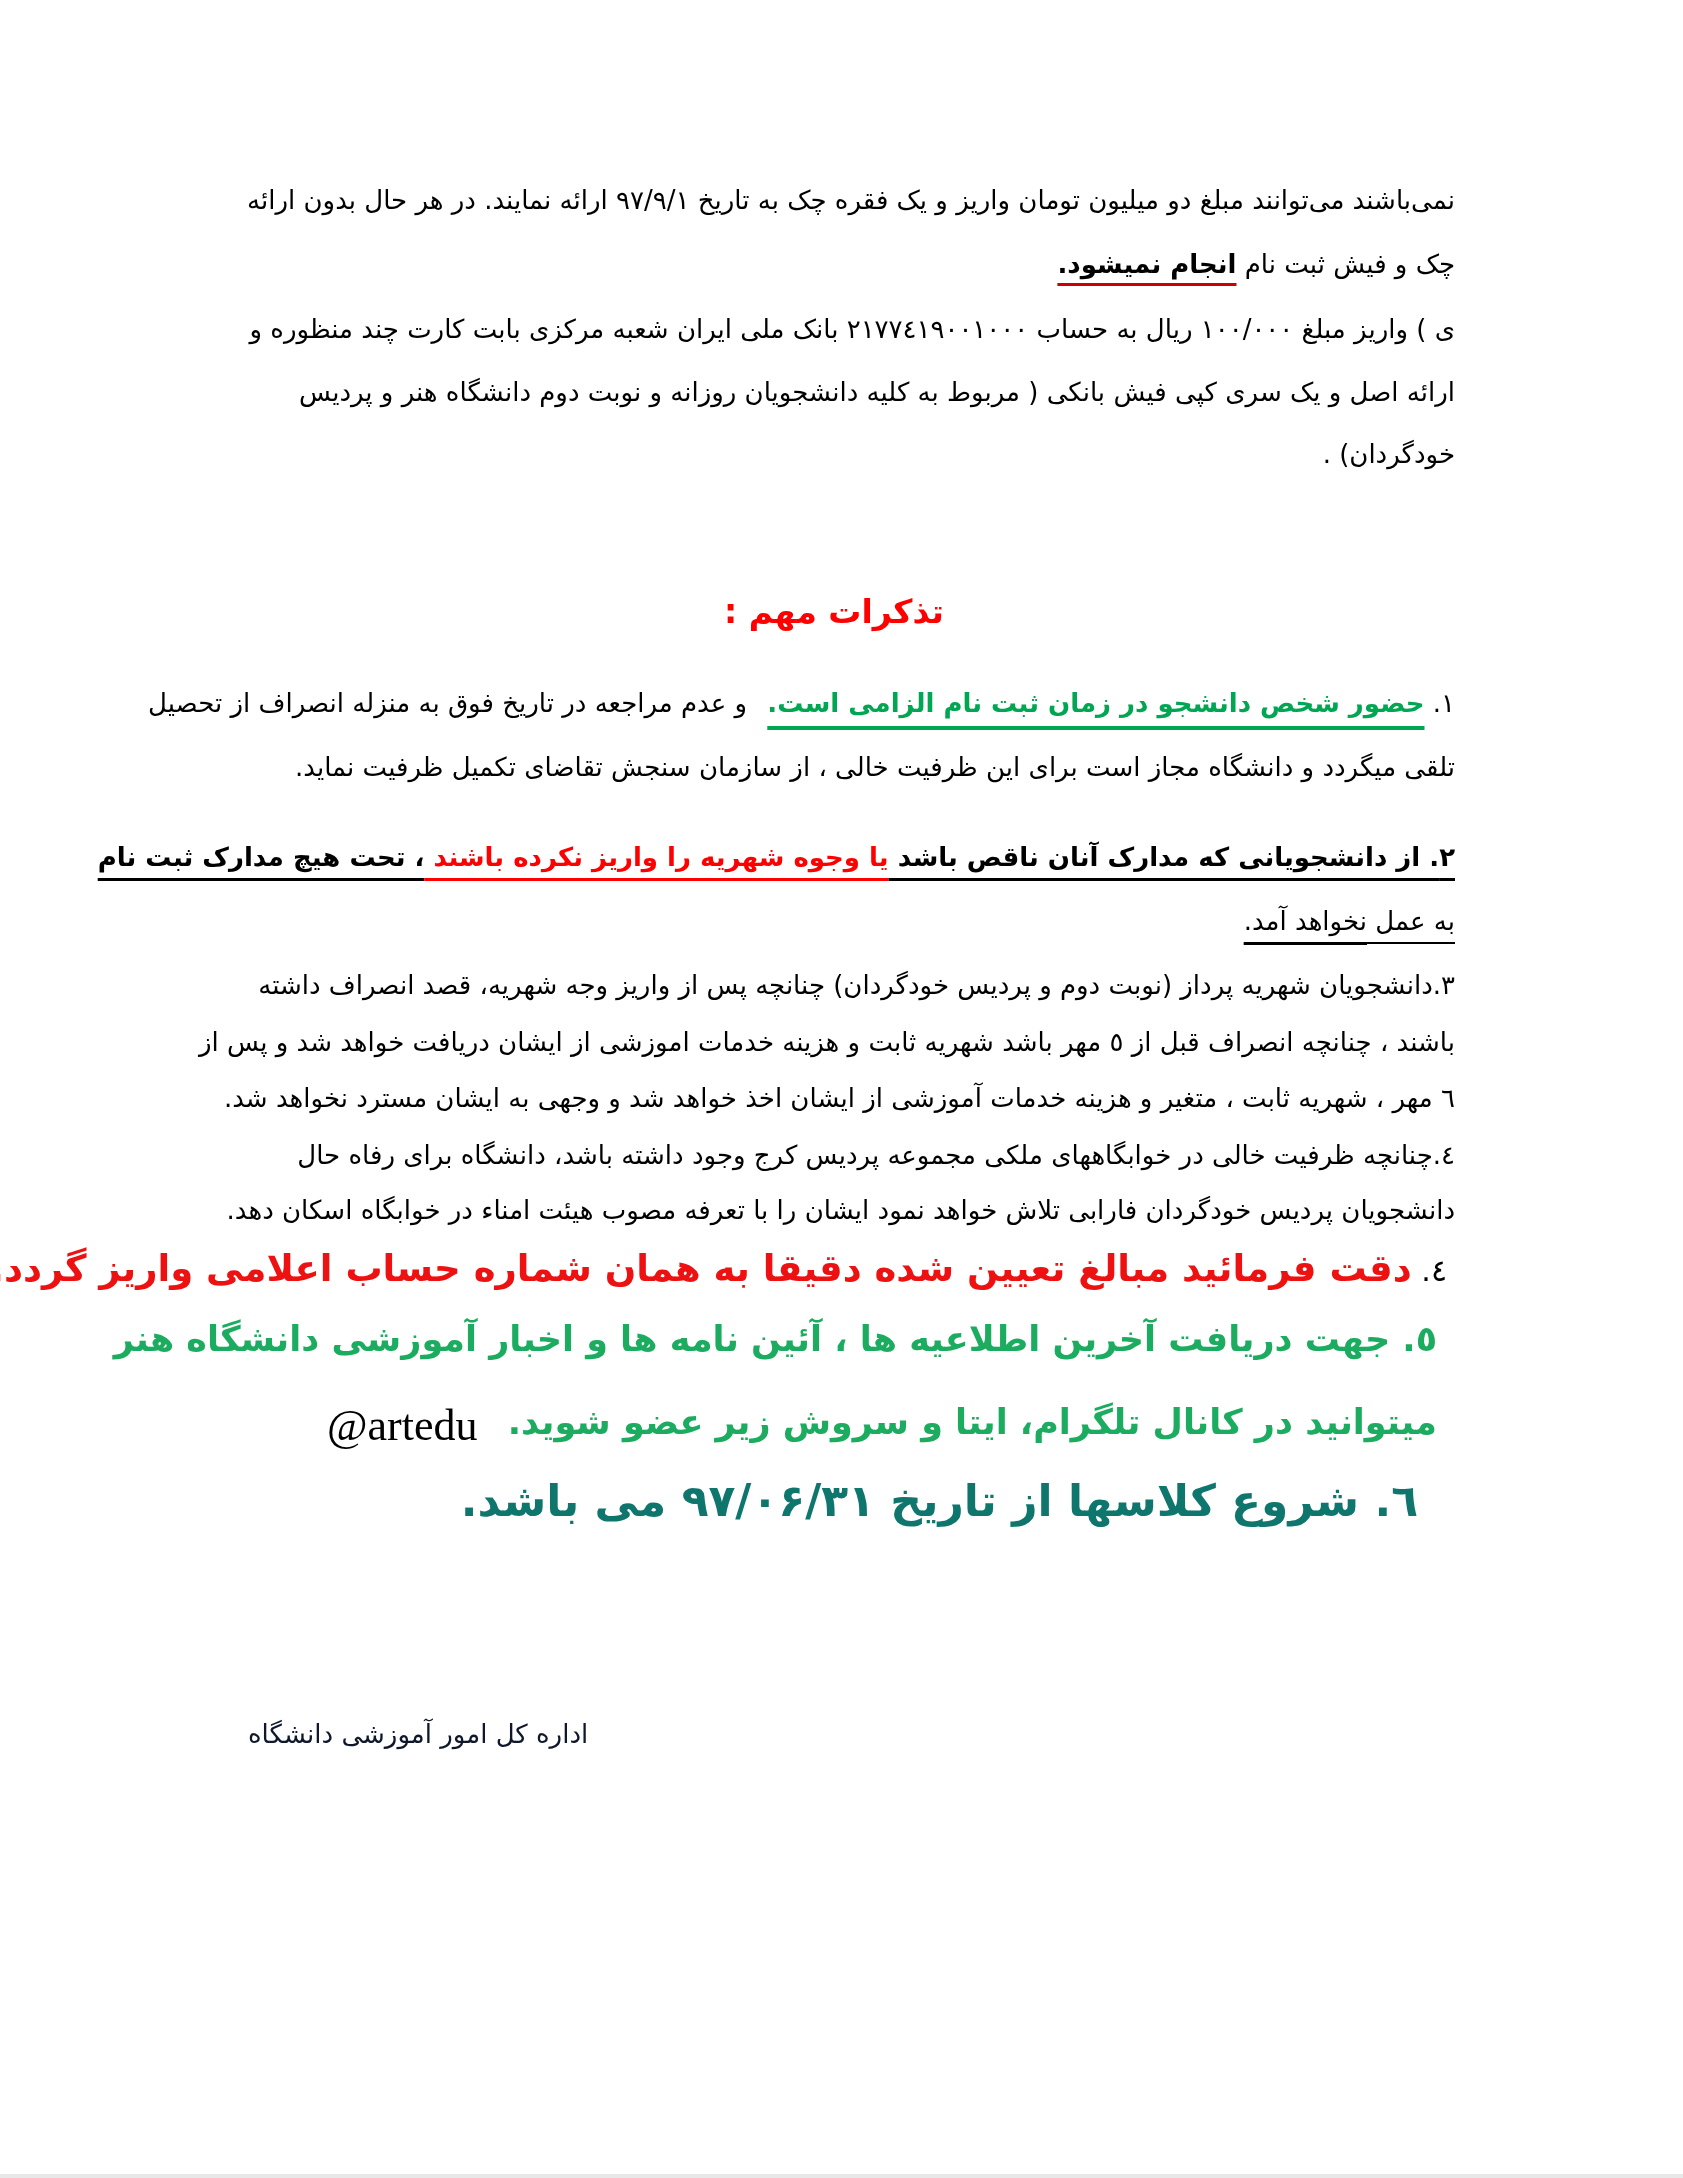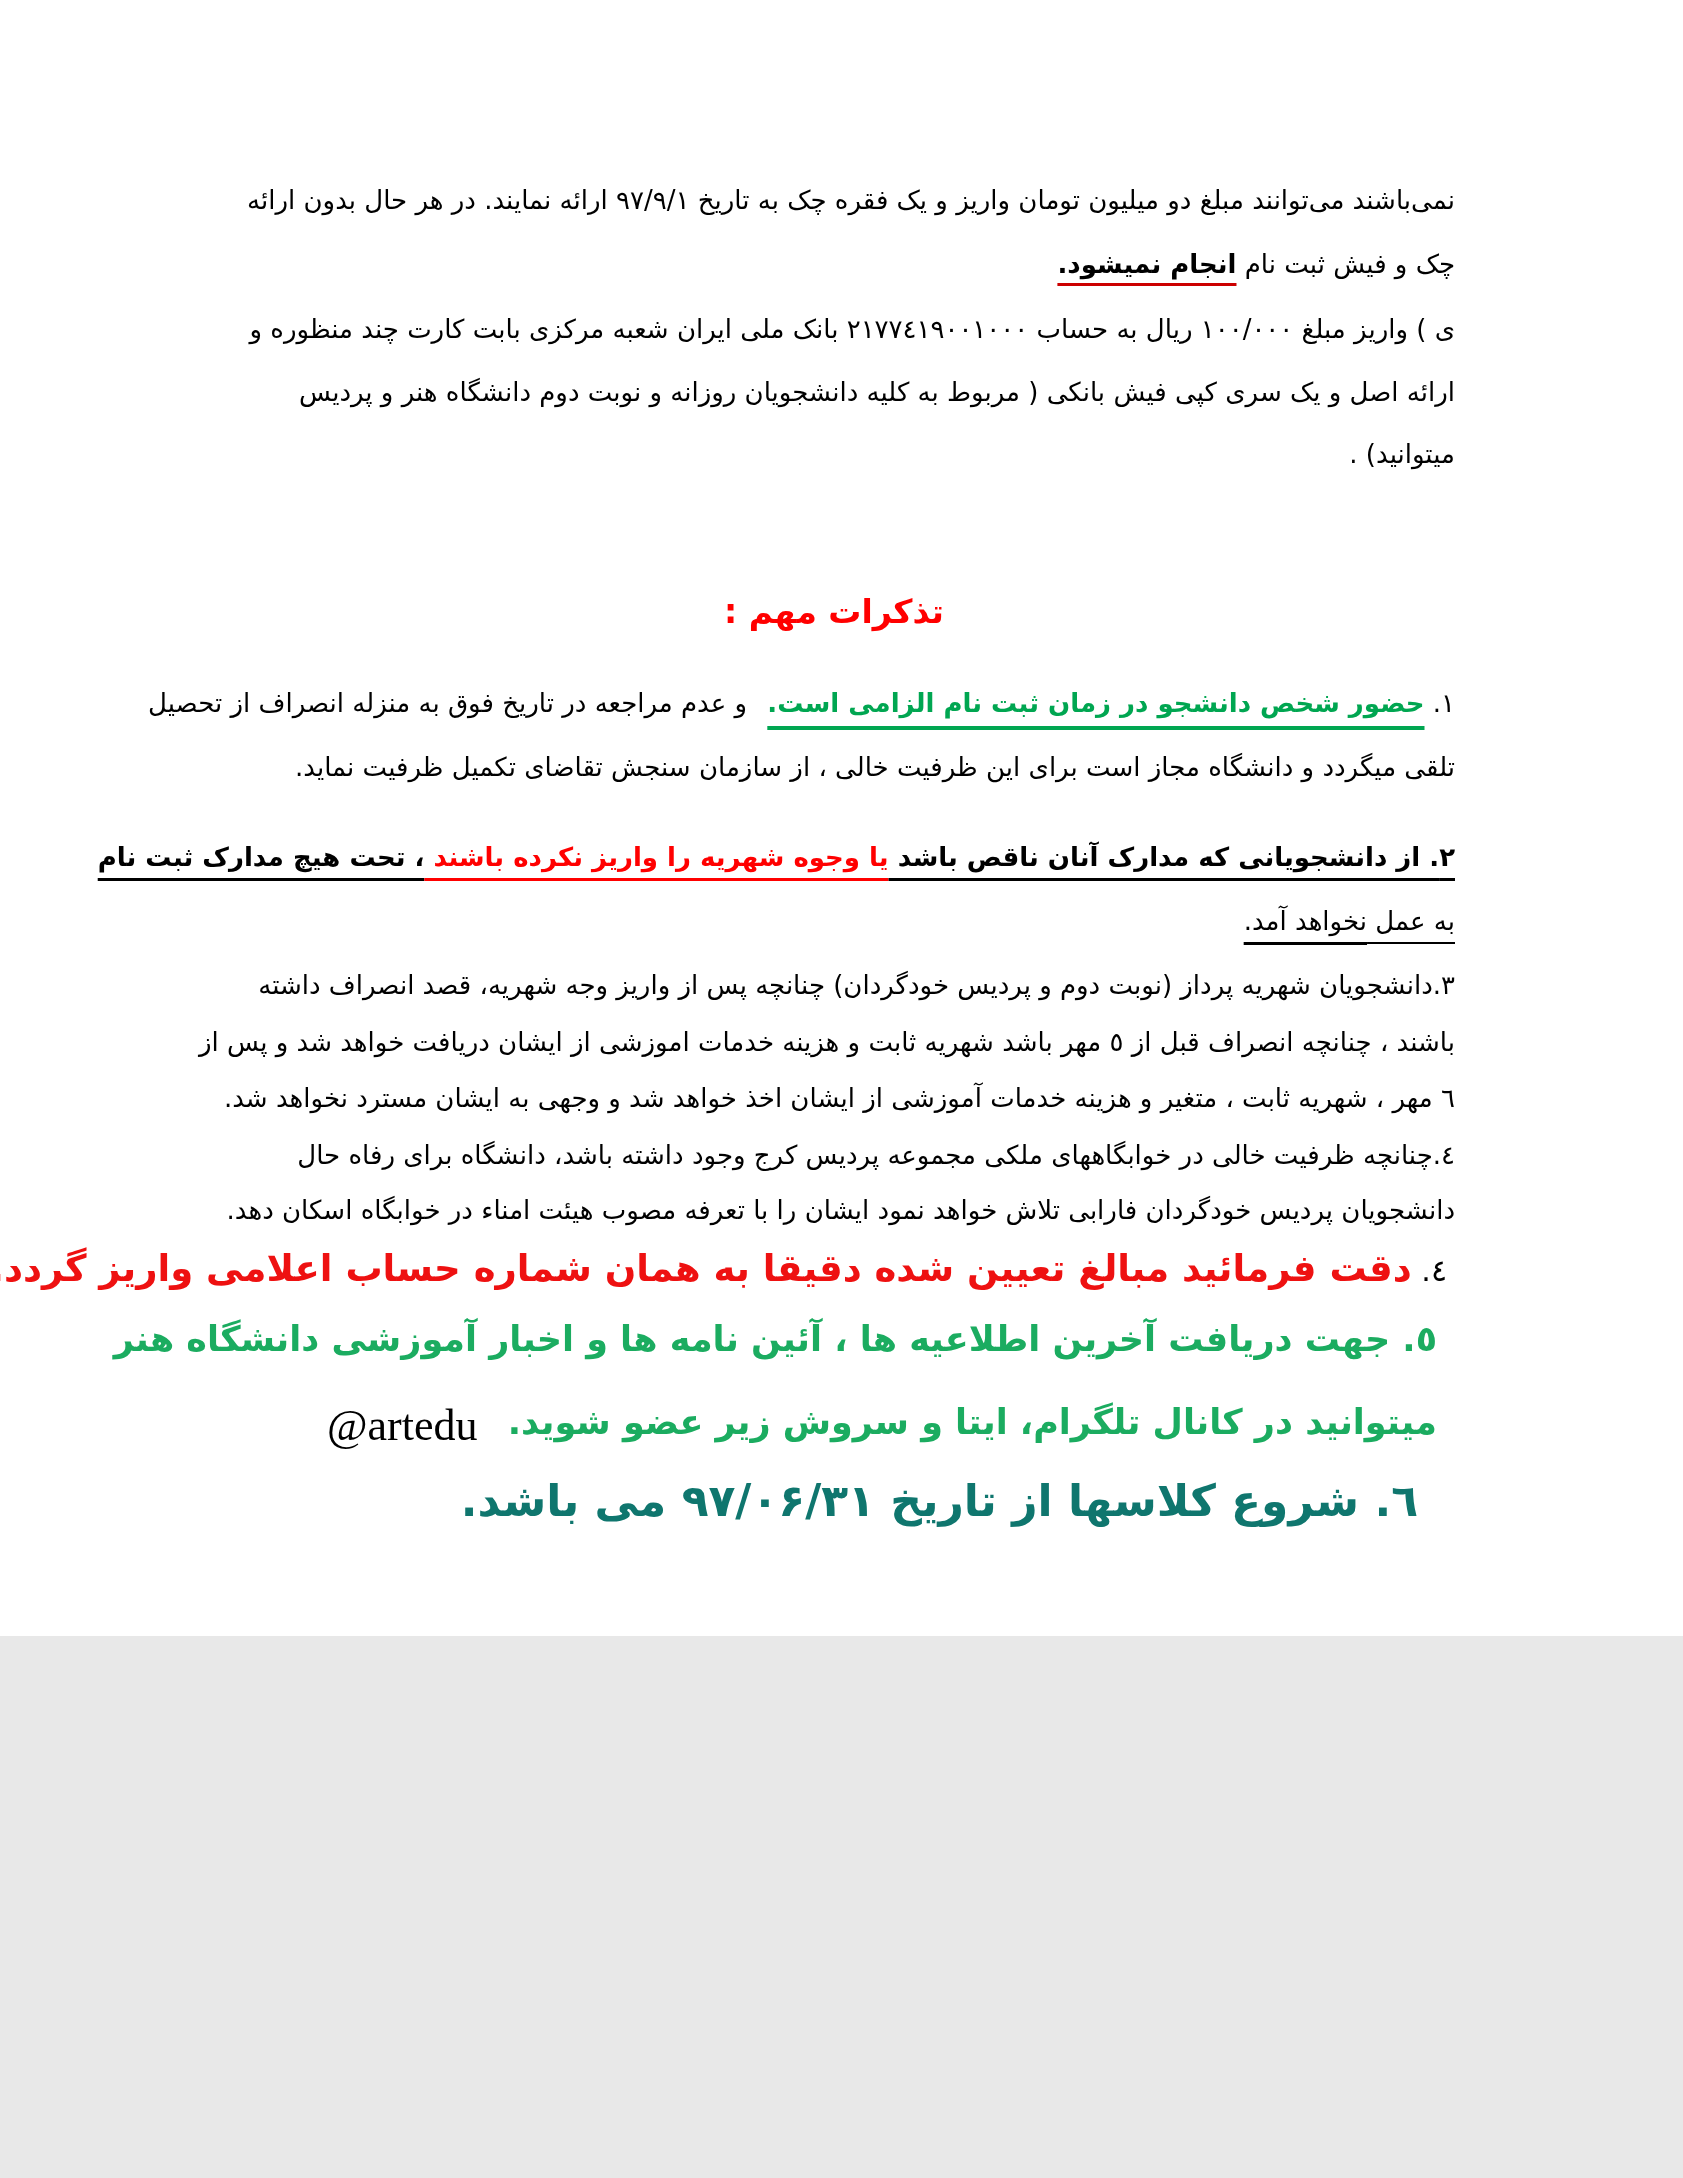--- a/index.html
+++ b/index.html
@@ -1,18 +1,18 @@
 <!DOCTYPE html>
 <html lang="fa"><head>
 <meta charset="utf-8">
 <style>
   html,body{margin:0;padding:0;background:#e8e8e8;}
   .page{
     position:relative;
-    width:1683px;height:1636px;
+    width:1683px;height:2174px;
     background:#ffffff;
     margin:0 auto;
     font-family:"DejaVu Sans",sans-serif;
     direction:rtl;
     overflow:hidden;
   }
   .line{
     position:absolute;
     right:228px;
     white-space:nowrap;
@@ -109,21 +109,21 @@
     <span>چک و فیش ثبت نام </span><span class="u-red-dark">انجام نمیشود.</span>
   </div>
 
   <div class="line" style="top:309px;">
     <span>ی ) واریز مبلغ ۱۰۰/۰۰۰ ریال به حساب ۲۱۷۷٤۱۹۰۰۱۰۰۰ بانک ملی ایران شعبه مرکزی بابت کارت چند منظوره و</span>
   </div>
   <div class="line" style="top:372px;">
     <span>ارائه اصل و یک سری کپی فیش بانکی ( مربوط به کلیه دانشجویان روزانه و نوبت دوم دانشگاه هنر و پردیس</span>
   </div>
   <div class="line" style="top:434px;">
-    <span>میتوانید) .</span>
+    <span>خودگردان) .</span>
   </div>
 
   <div class="line heading" style="top:592px;">
     <span>تذکرات مهم :</span>
   </div>
 
   <div class="line" style="top:683px;">
     <span>۱. </span><span class="u-green">حضور شخص دانشجو در زمان ثبت نام الزامی است.</span><span> و عدم مراجعه در تاریخ فوق به منزله انصراف از تحصیل</span>
   </div>
   <div class="line" style="top:747px;">

